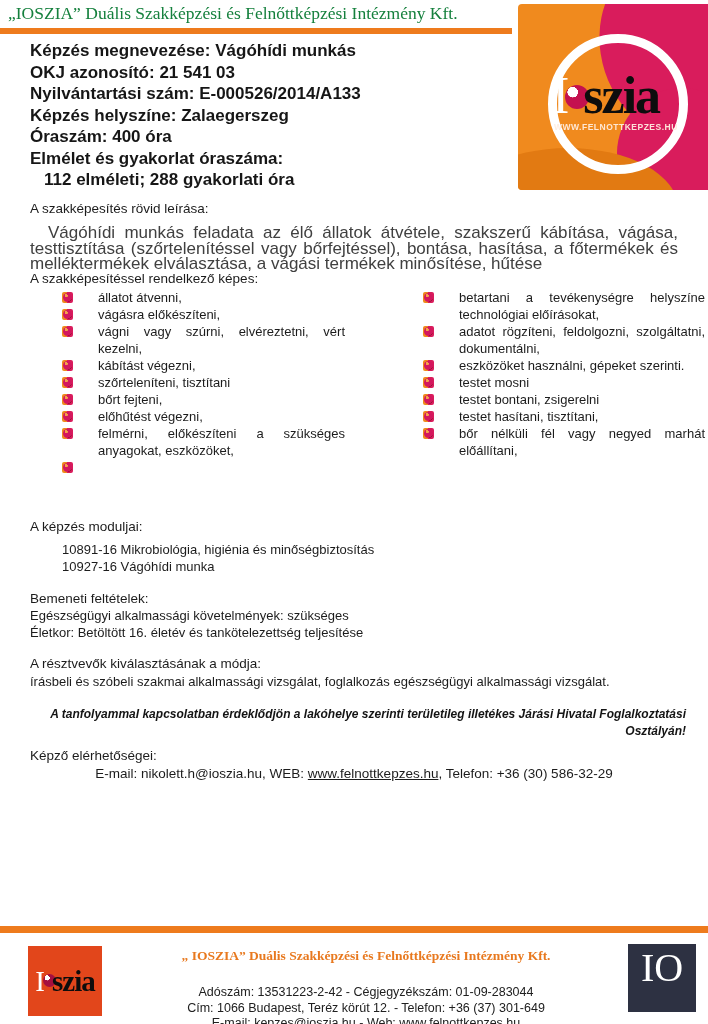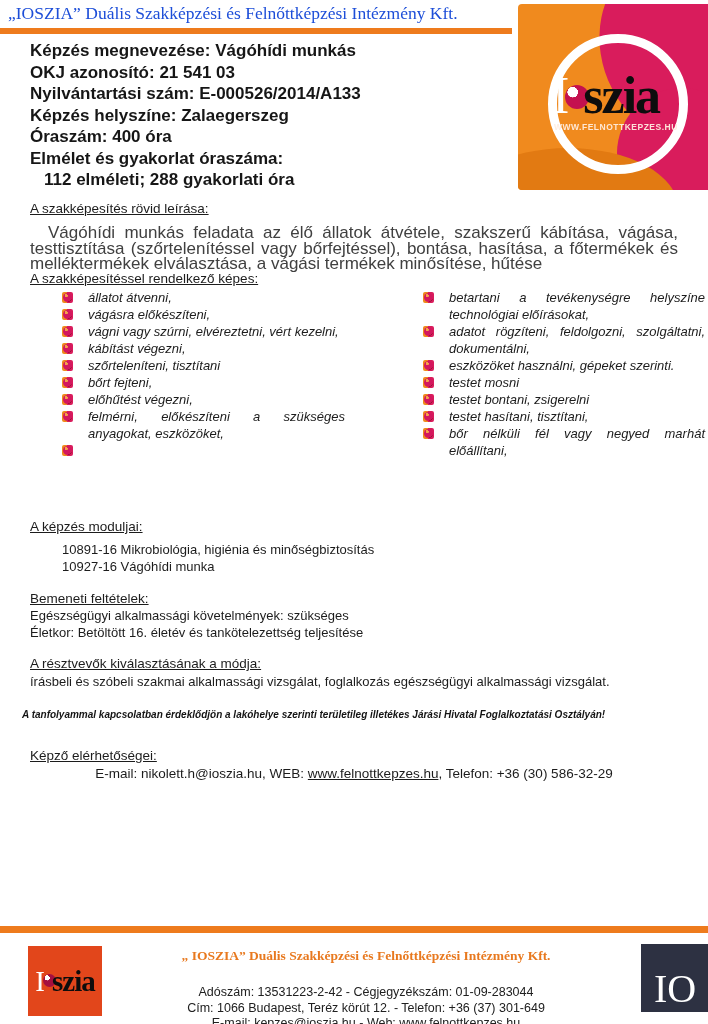--- a/index.html
+++ b/index.html
@@ -1,21 +1,21 @@
 <!DOCTYPE html>
 <html lang="hu"><head>
 <meta charset="utf-8">
 <style>
   html,body{margin:0;padding:0;background:#ffffff;}
   .page{position:relative;width:708px;height:1024px;background:#ffffff;overflow:hidden;
         font-family:"Liberation Sans",sans-serif;color:#1c1c1c;}
 
   
   .hdr-title{position:absolute;left:8px;top:3px;font-family:"Liberation Serif",serif;
-             font-size:17.5px;color:#1d4ed8;white-space:nowrap;}
+             font-size:17.5px;color:#15803d;white-space:nowrap;}
   .hdr-rule{position:absolute;left:0;top:28px;width:512px;height:6px;background:#EE7B1D;}
 
   
   .logo{position:absolute;left:518px;top:4px;width:205px;height:186px;background:#F08A1E;
         border-radius:4px;overflow:hidden;}
   .logo-blob1{position:absolute;width:160px;height:190px;right:-38px;top:-52px;
               background:#D91C5C;border-radius:50%;transform:rotate(-18deg);}
   .logo-blob2{position:absolute;width:130px;height:130px;right:-24px;bottom:-28px;
               background:#D91C5C;border-radius:50%;}
   .logo-band{position:absolute;width:220px;height:120px;left:-60px;bottom:-78px;
@@ -32,62 +32,62 @@
   .logo-url{position:absolute;left:36px;top:118px;font-size:8.5px;letter-spacing:.5px;
             color:rgba(255,236,222,.95);font-weight:700;}
 
   
   .course{position:absolute;left:30px;top:40px;width:470px;font-weight:700;
           font-size:17px;line-height:21.5px;color:#161616;}
   .course .indent{padding-left:14px;}
 
   
   .sec-h{position:absolute;left:30px;font-size:13.5px;color:#1c1c1c;
-         text-decoration:underline;white-space:nowrap;}
+         white-space:nowrap;}
   .body-text{position:absolute;left:30px;width:648px;font-size:17px;line-height:15.5px;
              text-align:justify;color:#404040;}
   .desc-p{text-indent:18px;}
 
   
   .cap-list{position:absolute;margin:0;padding:0;list-style:none;font-size:13px;
             line-height:17px;color:#1c1c1c;}
   .cap-left{left:62px;top:289px;width:283px;}
   .cap-right{left:423px;top:289px;width:282px;}
-  .cap-list li{position:relative;padding-left:26px;text-align:justify;font-style:italic;}
+  .cap-list li{position:relative;padding-left:36px;text-align:justify;}
   .mini-logo{position:absolute;left:0;top:3px;width:11px;height:11px;border-radius:2px;
              background:linear-gradient(90deg,#EF8A1C 0 45%,#D91C5C 45% 100%);}
   .mini-logo::after{content:"";position:absolute;left:1px;top:1px;width:9px;height:9px;
              border-radius:50%;
              background:radial-gradient(circle at 35% 30%, #f4a04a 0 18%, #d3175e 19% 72%, #8c1030 73% 100%);}
 
   .plain-lines{position:absolute;left:30px;width:648px;font-size:13px;line-height:16.5px;}
 
-  .notice{position:absolute;left:22px;top:706px;width:664px;text-align:left;
-          font-weight:700;font-style:italic;font-size:10px;line-height:17px;color:#141414;}
+  .notice{position:absolute;left:22px;top:706px;width:664px;text-align:right;
+          font-weight:700;font-style:italic;font-size:12px;line-height:17px;color:#141414;}
 
   .contact-line{position:absolute;left:30px;top:766px;width:648px;text-align:center;
                 font-size:13.5px;}
   .u-link{text-decoration:underline;color:#1c1c1c;}
 
   
   .ftr-rule{position:absolute;left:0;top:926px;width:708px;height:7px;background:#EE7B1D;}
   .ftr-logo-left{position:absolute;left:28px;top:946px;width:74px;height:70px;background:#E2461B;
                  display:flex;align-items:center;justify-content:center;
                  font-family:"Liberation Serif",serif;font-size:29px;line-height:29px;white-space:nowrap;}
   .fll-i{color:#ffffff;}
   .fll-dot{display:inline-block;width:13px;height:13px;margin:0 -4px 2px -2px;border-radius:50%;
            background:radial-gradient(circle at 32% 30%, #ffffff 0 20%, #a50f3f 21% 100%);}
   .fll-szia{color:#0d0d0d;font-weight:700;letter-spacing:-1px;}
   .ftr-center{position:absolute;left:104px;top:948px;width:524px;text-align:center;}
   .ftr-company{font-family:"Liberation Serif",serif;font-weight:700;font-size:13.5px;
                color:#E8791F;margin-bottom:21px;white-space:nowrap;}
   .ftr-line{font-size:12.5px;line-height:15.5px;color:#202020;}
   .ftr-logo-right{position:absolute;left:628px;top:944px;width:68px;height:68px;background:#2D3142;
-                  display:flex;align-items:flex-end;justify-content:center;
-                  font-family:"Liberation Serif",serif;font-size:40px;color:#ffffff;margin-left:13px;}
+                  display:flex;align-items:flex-start;justify-content:center;
+                  font-family:"Liberation Serif",serif;font-size:40px;color:#ffffff;}
 </style>
 </head>
 <body>
 
 <div class="page">
 
   <div class="hdr-title">„IOSZIA” Duális Szakképzési és Felnőttképzési Intézmény Kft.</div>
   <div class="hdr-rule"></div>
 
   <div class="logo">

